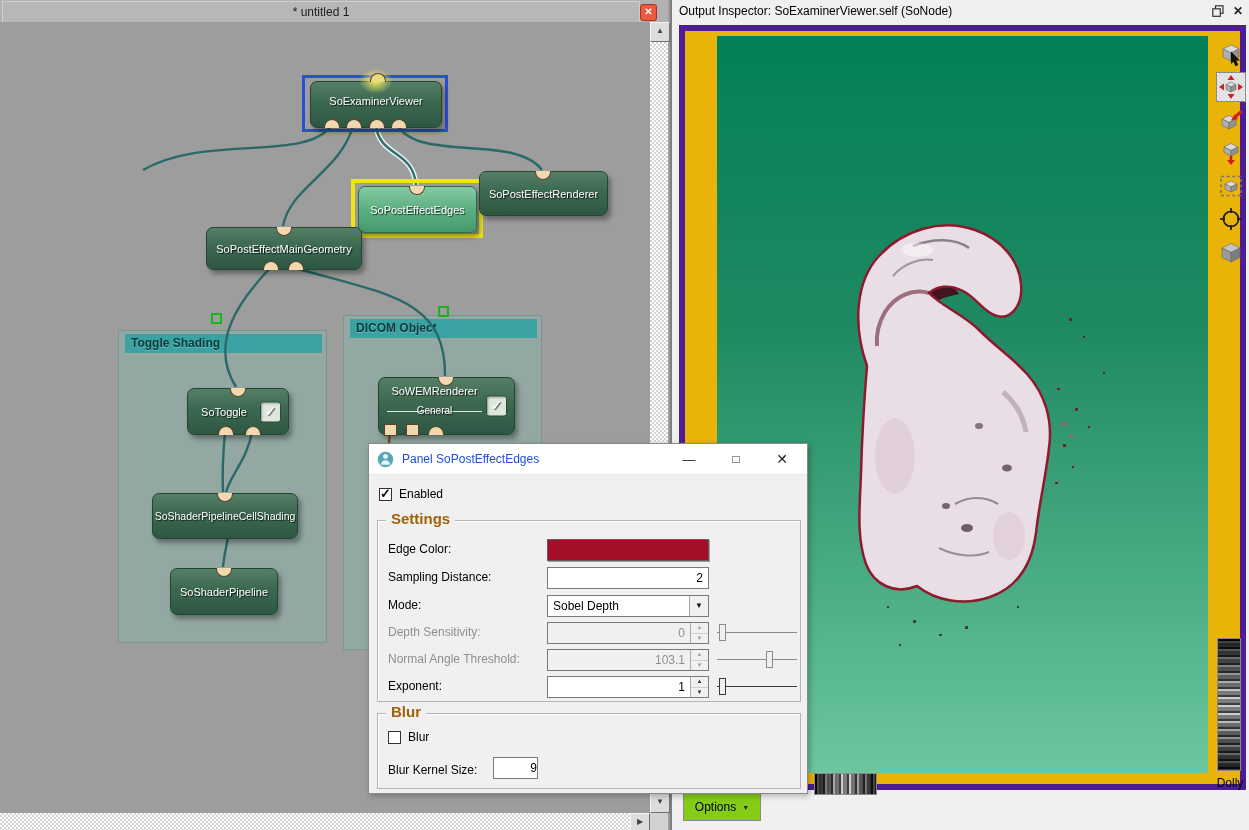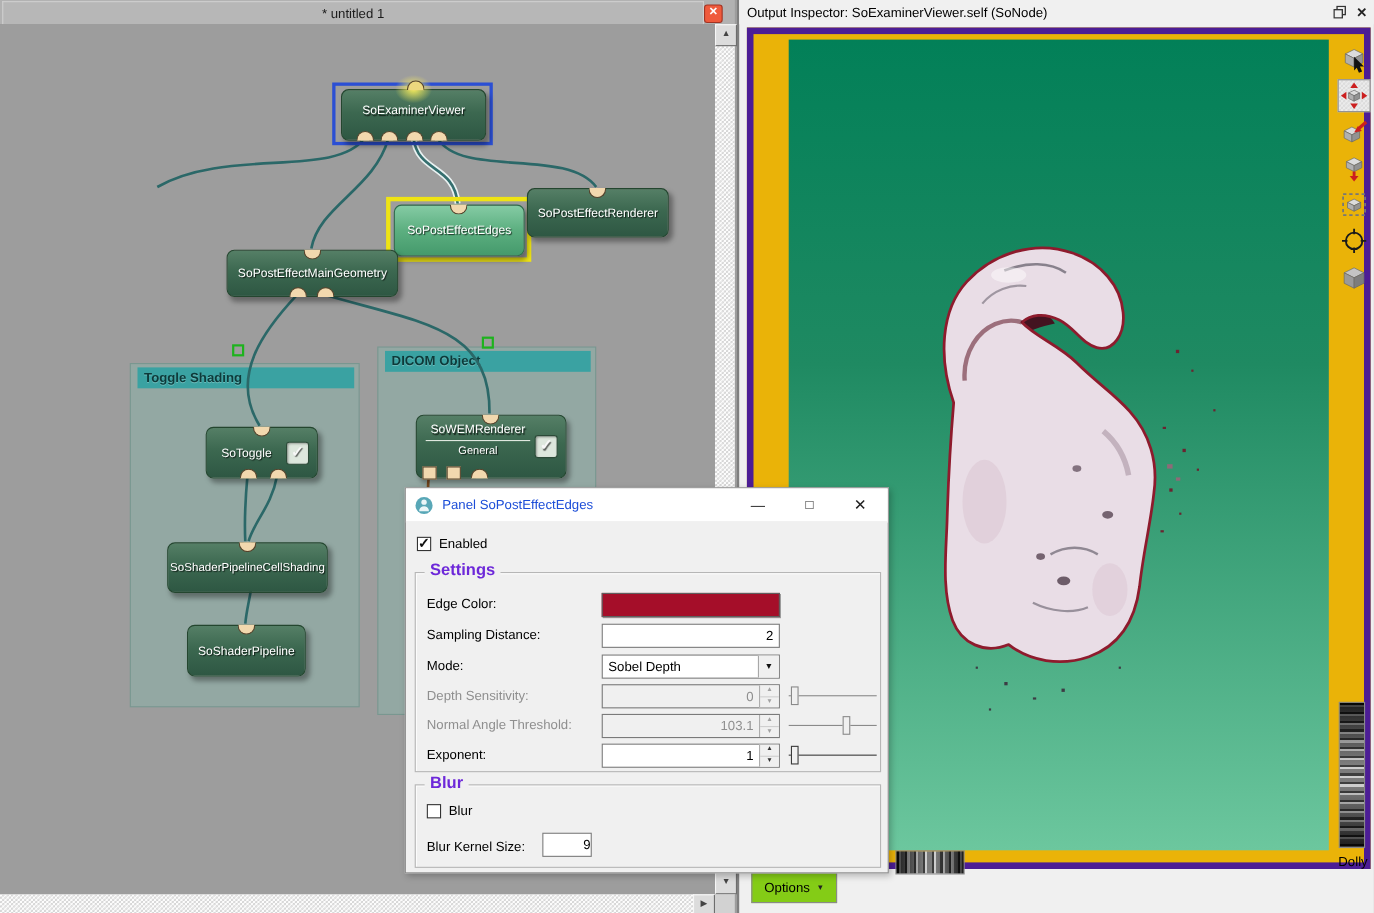--- a/index.html
+++ b/index.html
@@ -21,21 +21,21 @@
   .node.light{background:linear-gradient(180deg,#85cba4 0%,#5caf80 50%,#459a6c 100%);border-color:#2e6c4b;}
   .sel-rect{position:absolute;border:3px solid #2b4fd4;z-index:2;}
   .hl-rect{position:absolute;border:4px solid #efe414;z-index:2;}
   .conn{position:absolute;background:#f2d8ae;border:1px solid #54432c;box-sizing:border-box;z-index:4;}
   .conn.top{top:-1px;width:16px;height:9px;border-top:none;border-radius:0 0 16px 16px;}
   .conn.bottom{bottom:-1px;width:16px;height:9px;border-bottom:none;border-radius:16px 16px 0 0;}
   .conn.square{width:13px;height:12px;}
   .conn.out-top{top:-9px;width:16px;height:9px;border-bottom:none;border-radius:16px 16px 0 0;background:#ecd87e;}
   .glow{position:absolute;top:-14px;left:50%;transform:translateX(-50%);width:34px;height:26px;background:radial-gradient(ellipse at center,rgba(255,242,90,.95) 0%,rgba(255,242,90,0) 70%);z-index:3;pointer-events:none;}
   .node-cb{position:absolute;right:7px;top:50%;transform:translateY(-50%);width:19px;height:19px;background:#dde7dd;border:1px solid #2c4a38;border-radius:3px;box-shadow:inset 1px 1px 2px rgba(0,0,0,.35);color:#f7f7f7;font-size:14px;font-weight:bold;line-height:17px;text-align:center;text-shadow:1px 1px 1px rgba(0,0,0,.6);}
-  .wem-title{position:absolute;left:8px;right:32px;top:7px;text-align:center;font-size:11px;text-shadow:1px 1px 1px rgba(0,0,0,.75);border-bottom:1px solid #dfe8df;padding-bottom:3px;}
+  .wem-title{position:absolute;left:8px;right:32px;top:7px;text-align:center;font-size:11px;text-shadow:1px 1px 1px rgba(0,0,0,.75);border-bottom:1px solid #dfe8df;padding-bottom:14px;}
   .wem-sub{position:absolute;left:8px;right:32px;top:27px;text-align:center;font-size:10px;text-shadow:1px 1px 1px rgba(0,0,0,.75);}
   .green-sq{position:absolute;width:11px;height:11px;border:2px solid #1db31d;box-sizing:border-box;z-index:5;background:transparent;}
   
   .sb-track{background-color:#fdfdfd;background-image:linear-gradient(45deg,#d4d4d4 25%,transparent 25%,transparent 75%,#d4d4d4 75%),linear-gradient(45deg,#d4d4d4 25%,transparent 25%,transparent 75%,#d4d4d4 75%);background-size:4px 4px;background-position:0 0,2px 2px;}
   .sb-btn{position:absolute;width:18px;height:18px;background:#dcdcdc;border:1px solid;border-color:#f6f6f6 #6e6e6e #6e6e6e #f6f6f6;color:#444;font-size:8px;text-align:center;line-height:16px;}
   .vsb{position:absolute;left:650px;top:22px;width:18px;height:791px;}
   .hsb{position:absolute;left:0;top:813px;width:650px;height:17px;}
   .sb-corner{position:absolute;left:650px;top:813px;width:18px;height:17px;background:#d2d2d2;}
   
   #inspector-panel{position:absolute;left:670px;top:0;width:579px;height:830px;background:#f0f0f0;border-left:2px solid #7f7f7f;box-sizing:border-box;}
@@ -60,21 +60,21 @@
   .dlg-icon{margin:0 8px 0 8px;width:17px;height:17px;flex:0 0 auto;}
   .dlg-title{font-size:12px;color:#1d4ed8;}
   .dlg-btn{position:absolute;top:0;width:30px;height:30px;display:flex;align-items:center;justify-content:center;font-size:13px;color:#222;}
   .dlg-min{left:305px;}
   .dlg-max{left:352px;font-size:12px;}
   .dlg-close{left:398px;font-size:14px;}
   .cb{position:relative;width:13px;height:13px;background:#fff;border:1px solid #333;box-sizing:border-box;flex:0 0 auto;}
   .cb.checked::after{content:"✓";position:absolute;left:0px;top:-3px;font-size:13px;font-weight:bold;color:#111;}
   .cb-row{position:absolute;display:flex;align-items:center;gap:7px;font-size:12px;}
   .groupbox{position:absolute;left:8px;border:1px solid #b6b6b6;box-shadow:inset 1px 1px 0 #fdfdfd;}
-  .gb-title{position:absolute;left:8px;top:-11px;background:#f0f0f0;padding:0 5px;font-size:15px;font-weight:bold;color:#6d28d9;}
+  .gb-title{position:absolute;left:8px;top:-11px;background:#f0f0f0;padding:0 5px;font-size:15px;font-weight:bold;color:#a16207;}
   .f-row{position:absolute;left:10px;right:10px;height:22px;}
   .f-label{position:absolute;left:0;top:3px;font-size:12px;color:#000;}
   .f-row.disabled .f-label{color:#8f8f8f;}
   .f-field{position:absolute;left:159px;top:0;width:162px;height:22px;box-sizing:border-box;border:1px solid #7a7a7a;background:#fff;display:flex;}
   .swatch{border:1px solid #5f5f5f;box-shadow:1px 1px 0 #9c9c9c;}
   .num-val{flex:1;text-align:right;padding:3px 5px 0 0;font-size:12px;background:transparent;border:none;outline:none;font-family:"Liberation Sans",sans-serif;width:100%;}
   input.num-val{padding-top:0;height:100%;}
   .f-row.disabled .f-field{background:#f0f0f0;}
   .f-row.disabled .num-val{color:#8f8f8f;}
   .spinner{width:17px;border-left:1px solid #adadad;display:flex;flex-direction:column;background:#f0f0f0;flex:0 0 auto;}

